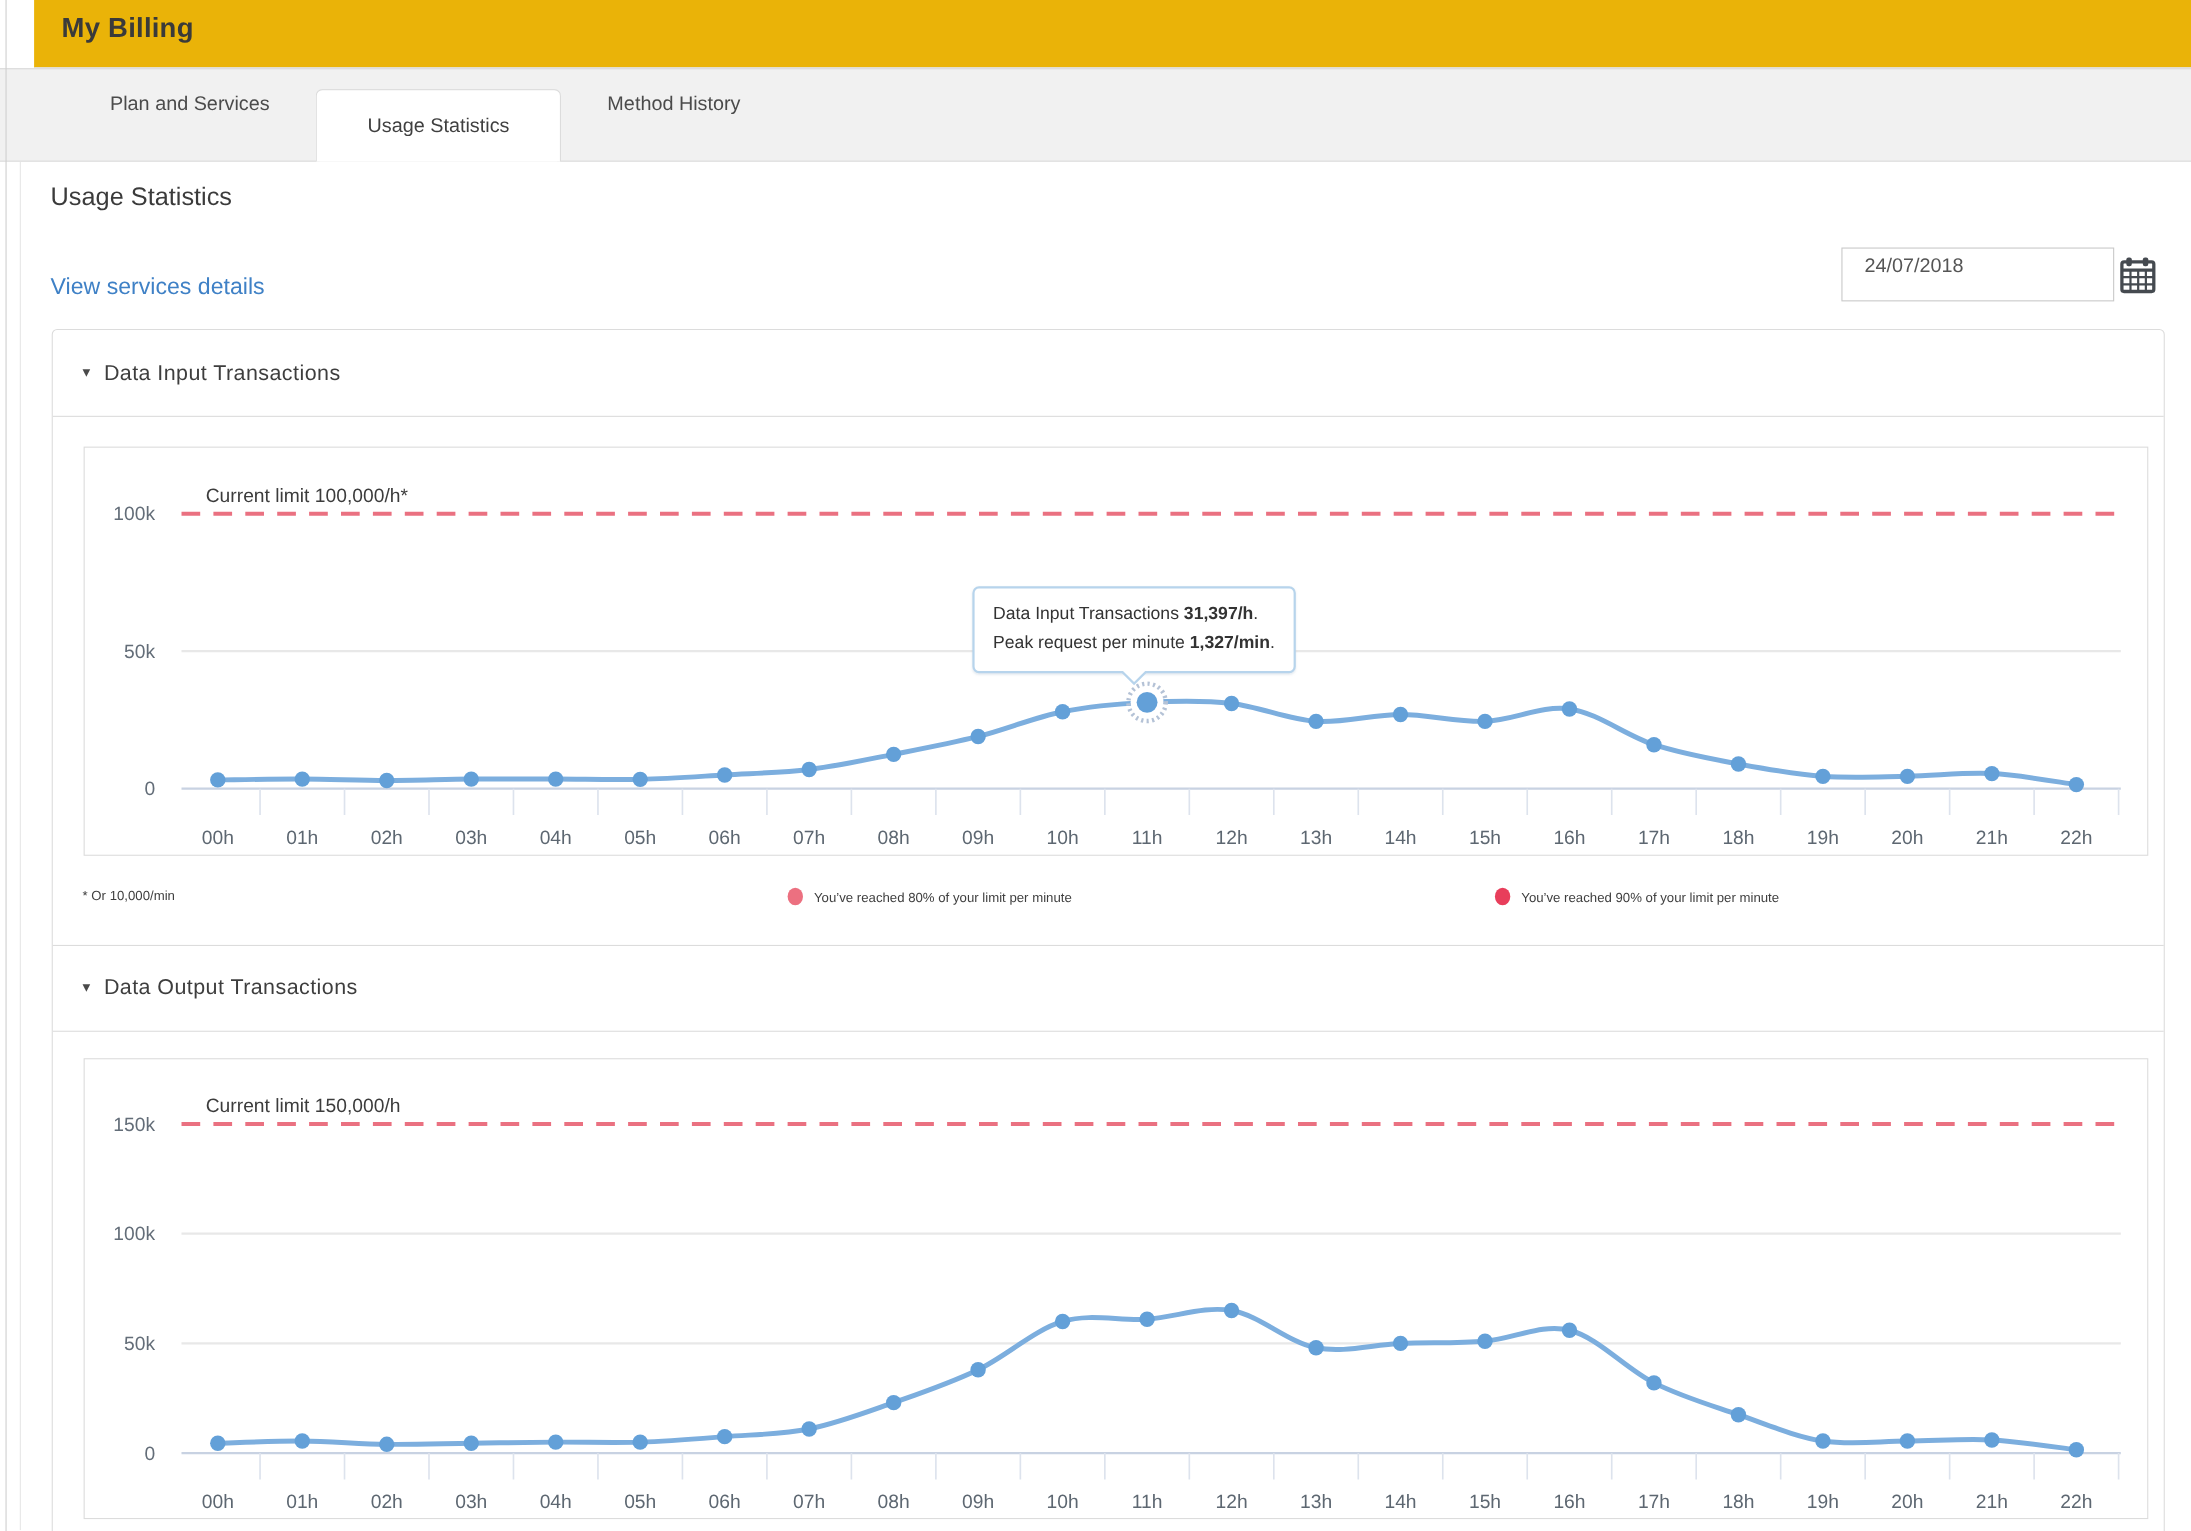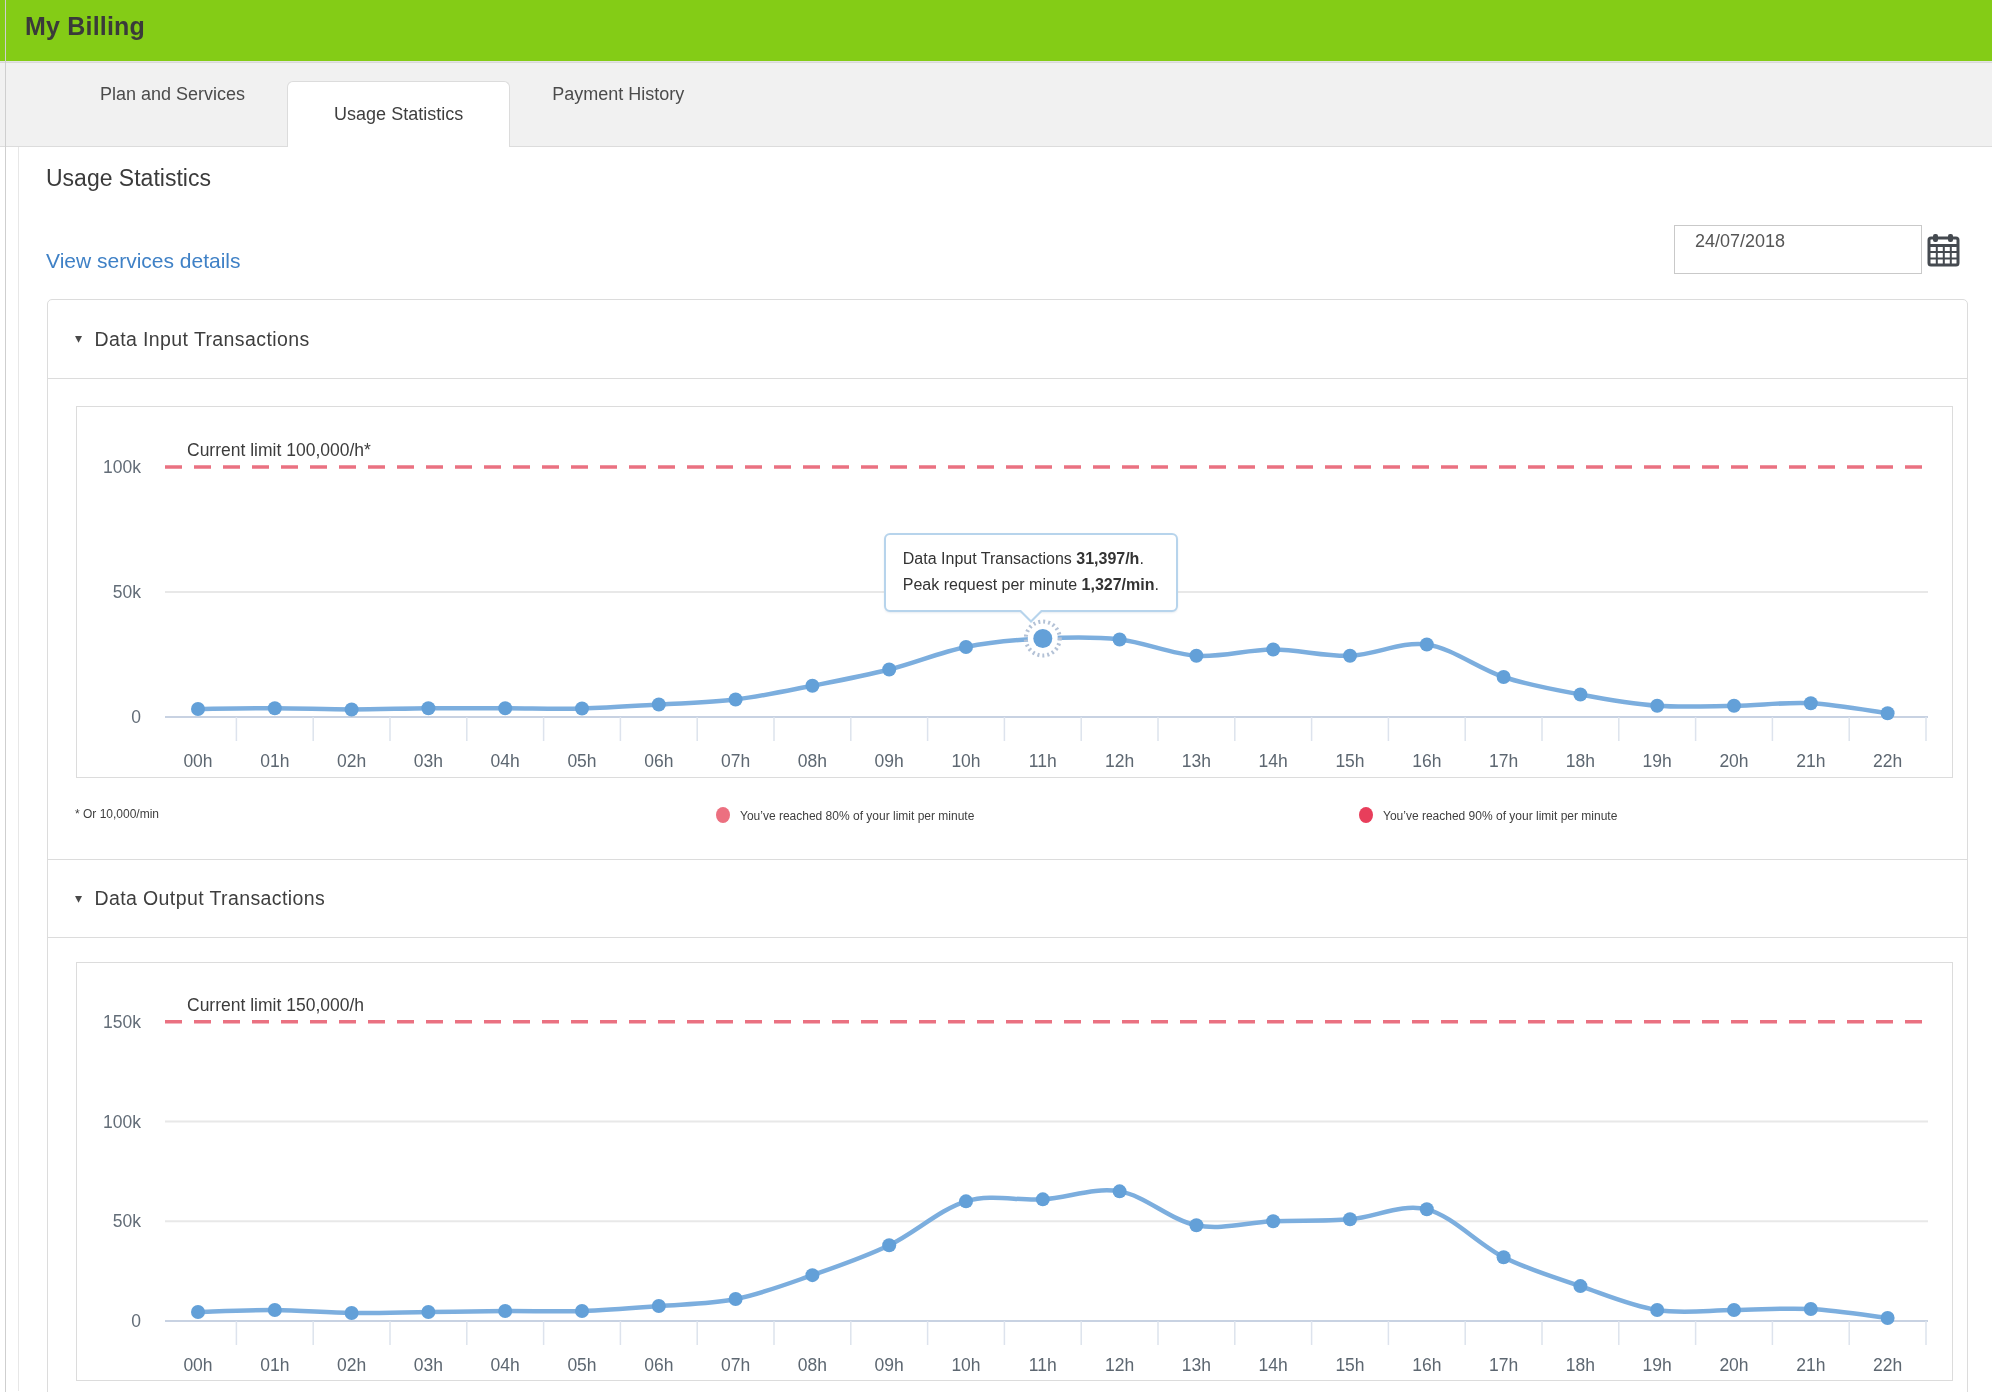--- a/index.html
+++ b/index.html
@@ -2,21 +2,21 @@
 <html><head>
 <meta charset="utf-8">
 <style>
   * { margin:0; padding:0; box-sizing:border-box; }
   html,body { width:1992px; height:1392px; overflow:hidden; background:#fff;
               font-family:"Liberation Sans","DejaVu Sans",sans-serif; color:#3c3c3c; }
   .page { position:relative; width:1992px; height:1392px; background:#fff; }
   .left-hairline { position:absolute; left:5px; top:0; bottom:0; width:1px; background:#cfcfcf; z-index:40; }
 
   
-  .topbar { position:relative; height:62px; background:#84cc16; border-bottom:1px solid #e3e3e3; }
+  .topbar { position:relative; height:62px; background:#eab308; border-bottom:1px solid #e3e3e3;margin-left:31px; }
   .topbar h1 { position:absolute; left:25px; top:12px; font-size:25px; font-weight:700; color:#3a3a3a; letter-spacing:.2px; }
 
   
   .tabbar { position:relative; height:85px; background:#f1f1f1; border-top:1px solid #d9d9d9;
             border-bottom:1px solid #dcdcdc; display:flex; align-items:flex-end; padding-left:58px; z-index:2; }
   .tab { font-size:18px; color:#4b4b4b; padding:0 42px; height:104px; display:flex; align-items:center; cursor:pointer; white-space:nowrap; }
   .tab.active { background:#fff; height:66px; border:1px solid #dcdcdc; border-bottom:none;
                 border-radius:6px 6px 0 0; margin-bottom:-1px; padding:0 46px; z-index:3; color:#3f3f3f; }
 
   
@@ -65,21 +65,21 @@
 <div class="page">
   <div class="left-hairline"></div>
 
   <div class="topbar">
     <h1>My Billing</h1>
   </div>
 
   <div class="tabbar">
     <div class="tab">Plan and Services</div>
     <div class="tab active">Usage Statistics</div>
-    <div class="tab">Payment History</div>
+    <div class="tab">Method History</div>
   </div>
 
   <div class="content">
     <div class="page-heading">Usage Statistics</div>
 
     <a class="services-link">View services details</a>
 
     <input class="datebox" type="text" value="24/07/2018" style="">
     <svg class="cal-icon" viewBox="0 0 34 37">
       <rect x="6" y="3" width="5" height="8" rx="2" fill="#454a50"></rect>

